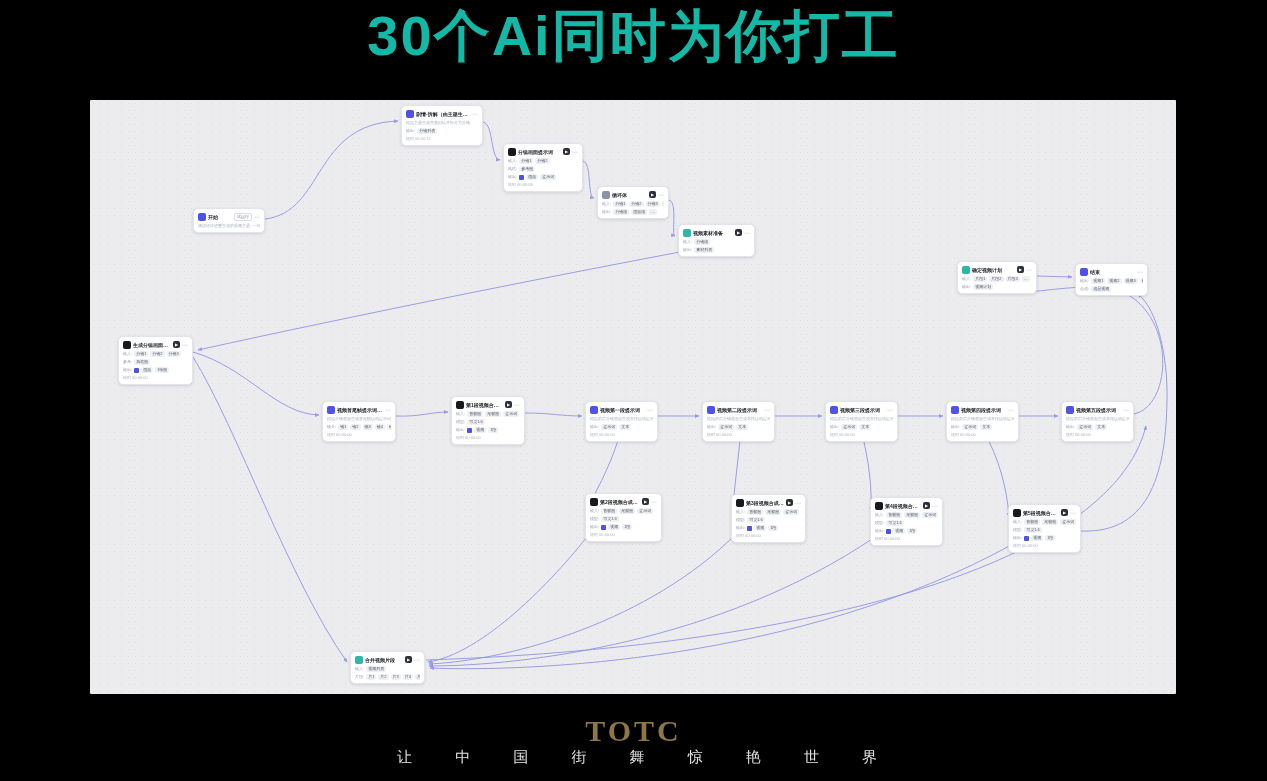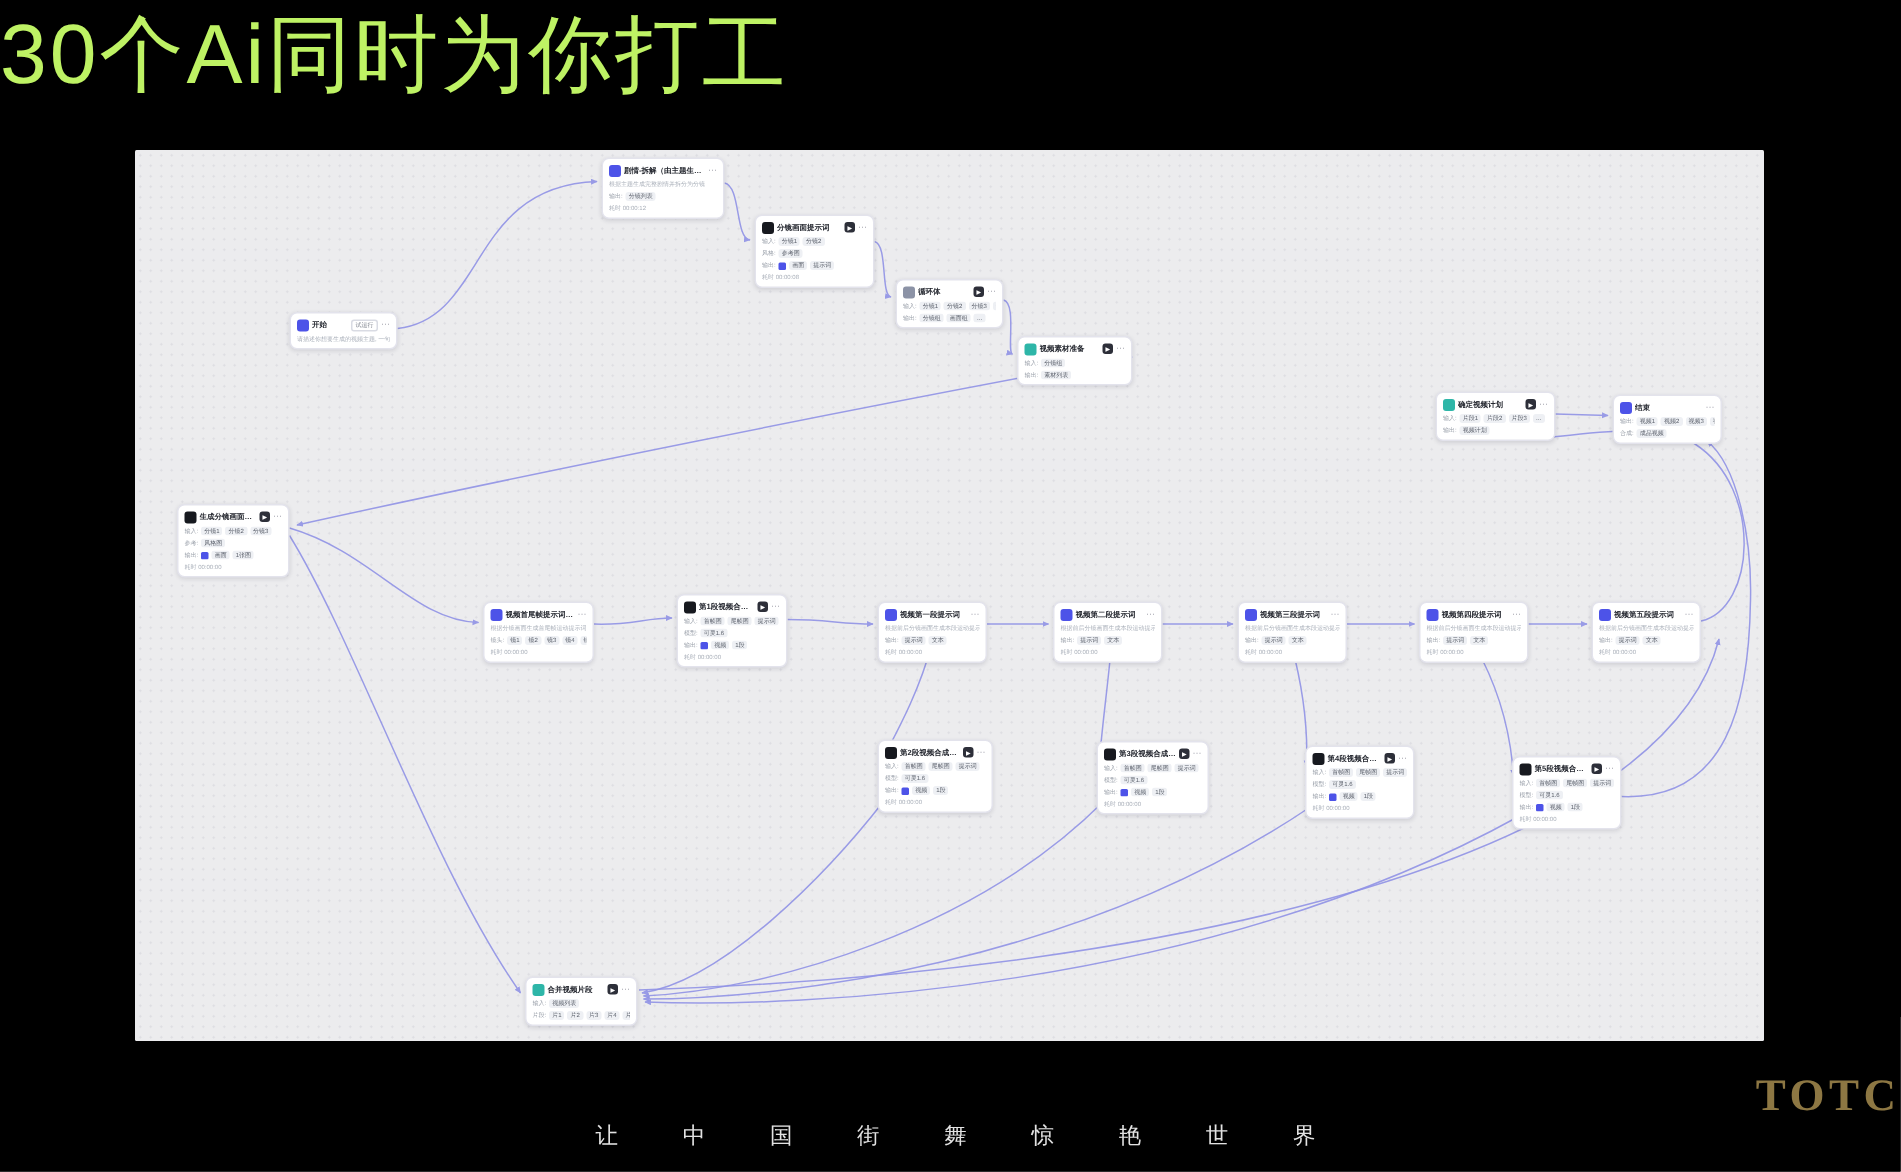--- a/index.html
+++ b/index.html
@@ -1,21 +1,21 @@
 <!DOCTYPE html>
 <html><head>
 <meta charset="utf-8">
 <style>
   html,body{margin:0;padding:0;background:#000;width:1267px;height:781px;overflow:hidden;
     font-family:"Liberation Sans","DejaVu Sans",sans-serif;}
   #stage{position:relative;width:1267px;height:781px;background:#000;}
 
   
-  #slide-title{position:absolute;top:0;left:0;width:100%;text-align:left;
-    color:#bef264;font-size:56px;font-weight:400;letter-spacing:2px;line-height:72px;}
+  #slide-title{position:absolute;top:0;left:0;width:100%;text-align:center;
+    color:#14b8a6;font-size:56px;font-weight:700;letter-spacing:2px;line-height:72px;}
 
   
   #canvas{position:absolute;left:90px;top:100px;width:1086px;height:594px;
     background-color:#ececee;
     background-image:radial-gradient(circle,#dcdce1 0.6px,transparent 0.8px);
     background-size:7px 7px;border-radius:1px;}
   #edge-svg{position:absolute;left:0;top:0;width:1086px;height:594px;}
   .edge{fill:none;stroke:#9193e6;stroke-width:1;opacity:.9;}
 
   .node{position:absolute;background:#fff;border:0.5px solid #e3e3ec;border-radius:5px;
@@ -32,21 +32,21 @@
   .node-row{display:flex;align-items:center;gap:2px;margin-top:2px;font-size:4px;
     line-height:6px;color:#8b8f99;white-space:nowrap;overflow:hidden;}
   .row-label{color:#9aa0aa;}
   .row-text{color:#aab0ba;}
   .chip{background:#eef0f4;border-radius:2px;padding:0 2px;color:#5b606b;height:6px;
     line-height:6px;font-size:4px;}
   .mini-icon{width:5px;height:5px;border-radius:1px;background:#4d53e8;flex:0 0 5px;}
 
   
   #footer{position:absolute;left:0;top:700px;width:100%;height:81px;}
-  #logo-back{position:absolute;left:0;top:14px;width:100%;text-align:right;
+  #logo-back{position:absolute;left:0;top:14px;width:100%;text-align:center;
     font-family:"Liberation Serif","DejaVu Serif",serif;font-size:30px;letter-spacing:3px;
     color:#8d7743;font-weight:700;}
   #logo-front{position:absolute;left:0;top:26px;width:100%;text-align:center;
     font-family:"Liberation Serif","DejaVu Serif",serif;font-size:12px;letter-spacing:1px;
     color:#cbcbcb;}
   #slogan{position:absolute;left:397px;top:48px;width:480px;display:flex;
     justify-content:space-between;font-family:"Liberation Serif","DejaVu Serif",serif;
     font-size:15px;color:#e2e2e2;}
 </style>
 </head>

